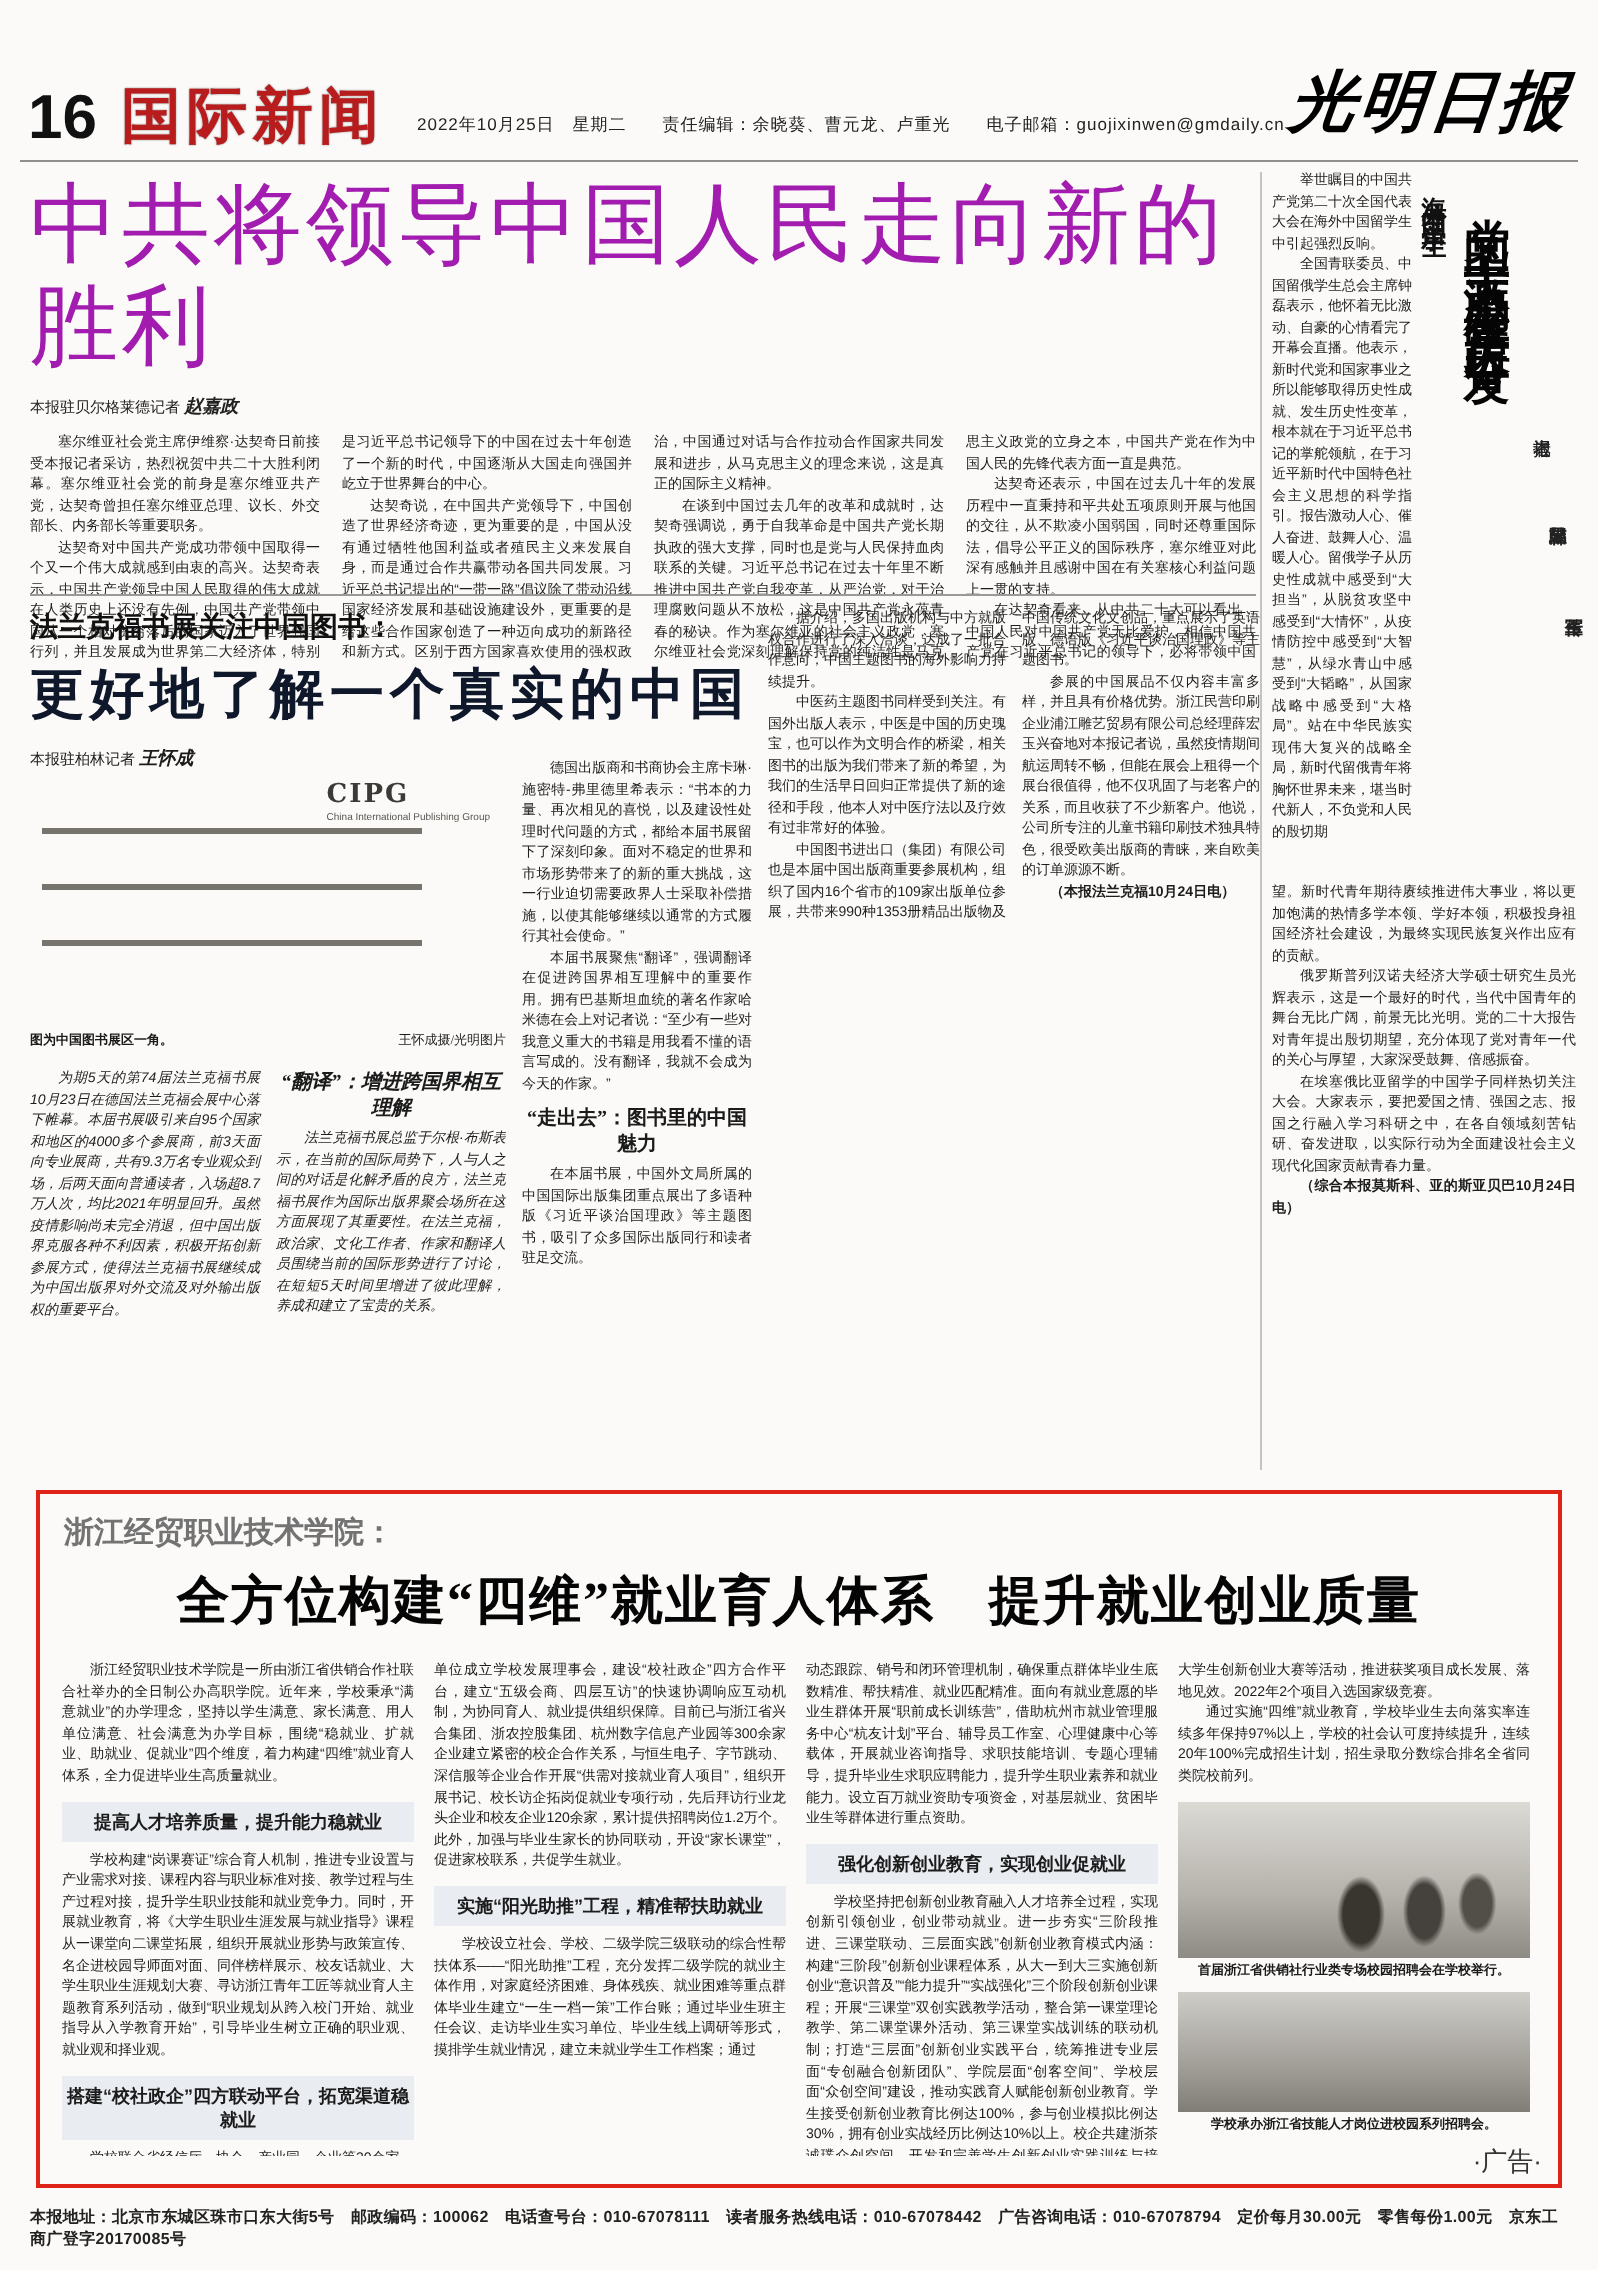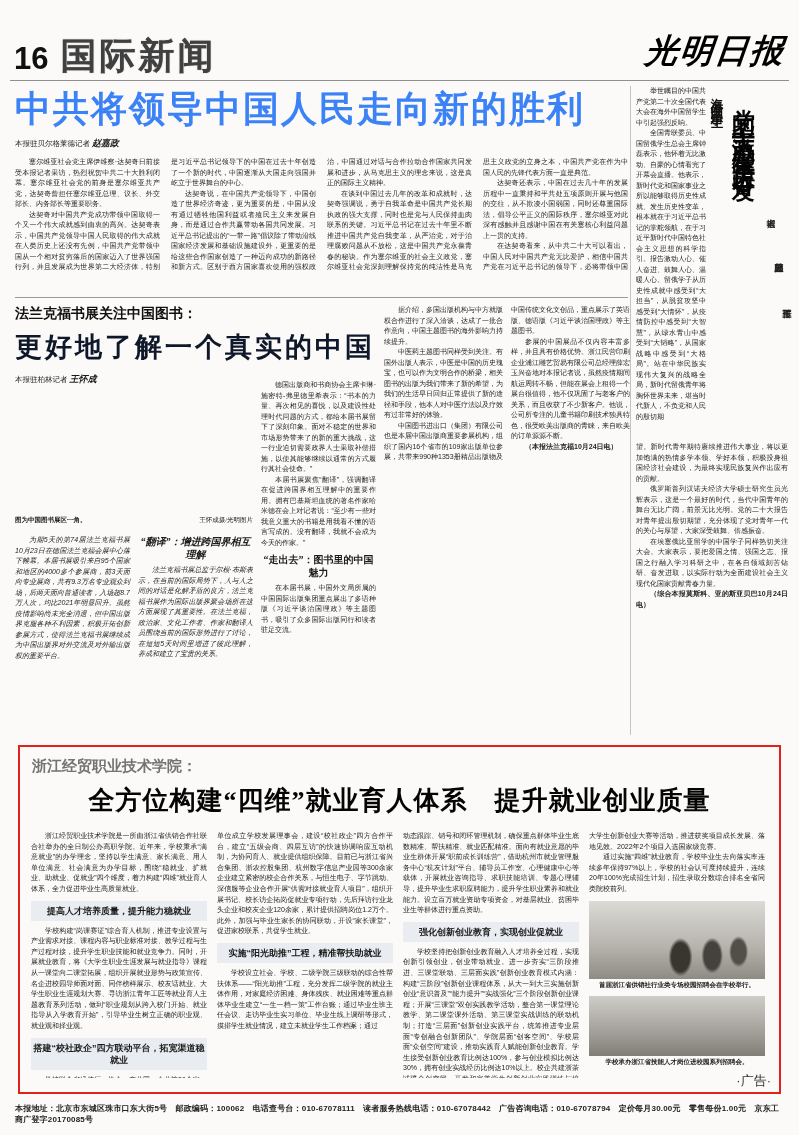--- a/index.html
+++ b/index.html
@@ -1,34 +1,34 @@
 <!DOCTYPE html>
 <html><head>
 <meta charset="utf-8">
 <style>
   html,body{margin:0;padding:0;background:#e8e6e2;}
   .page{position:relative;width:799px;height:1135px;margin:0 auto;background:#fbfaf8;
         font-family:"Liberation Sans","DejaVu Sans",sans-serif;color:#1b1b1b;overflow:hidden;}
   
   .masthead{position:absolute;left:14px;top:22px;right:14px;height:52px;display:flex;align-items:flex-end;}
   .pageno{font-size:31px;font-weight:bold;color:#111;line-height:1;}
-  .section-name{font-size:36px;font-weight:900;color:#404040;letter-spacing:3px;line-height:1;margin-left:12px;
+  .section-name{font-size:30px;font-weight:900;color:#b91c1c;letter-spacing:3px;line-height:1;margin-left:12px;
         font-family:"Liberation Sans",sans-serif;text-shadow:0 0 1px #777;}
   .dateline{font-size:8.5px;color:#222;margin-left:16px;padding-bottom:5px;letter-spacing:.5px;}
   .logo{margin-left:auto;font-family:"DejaVu Serif","Liberation Serif",serif;font-style:italic;
         font-weight:bold;font-size:33px;color:#000;letter-spacing:2px;transform:skewX(-6deg);}
   .header-rule{position:absolute;left:10px;right:10px;top:80px;border-top:1.5px solid #8f8f8f;}
   
   .bt p{margin:0;text-indent:2em;font-size:7px;line-height:10.5px;text-align:justify;color:#1d1d1d;}
   .credit{font-weight:bold;text-align:right;font-size:7px;line-height:11px;margin-top:2px;}
   .subhead{font-weight:bold;font-size:10px;line-height:13px;text-align:center;margin:5px 0 4px;
         font-family:"Liberation Serif",serif;text-indent:0 !important;}
   
   .top-article{position:absolute;left:15px;top:88px;width:613px;}
-  .main-headline{font-size:36px;font-weight:700;letter-spacing:2px;line-height:1.15;margin:0;color:#3b82f6;}
+  .main-headline{font-size:44px;font-weight:400;letter-spacing:2px;line-height:1.15;margin:0;color:#a21caf;}
   .headline-sub{font-size:16px;font-weight:bold;margin:8px 0 0 4px;color:#111;}
   .top-byline{font-size:7.5px;margin-top:8px;color:#222;}
   .top-byline b{font-family:"Liberation Serif",serif;font-style:italic;font-size:9px;}
   .top-body{margin-top:7px;height:124px;column-count:4;column-gap:11px;overflow:hidden;}
   
   .h-rule-book{position:absolute;left:15px;top:297px;width:613px;border-top:1px solid #999;}
   .v-rule{position:absolute;left:630px;top:86px;height:649px;border-left:1px solid #c3c3c3;}
   
   .book{position:absolute;left:15px;top:303px;width:615px;height:432px;}
   .book-head{position:absolute;left:0;top:0;width:375px;}
@@ -92,20 +92,21 @@
   .footer{position:absolute;left:15px;right:15px;top:1103px;font-size:8px;font-weight:bold;color:#222;letter-spacing:.2px;}
 </style>
 </head>
 <body>
 
 <div class="page">
 
   <div class="masthead">
     <div class="pageno">16</div>
     <div class="section-name">国际新闻</div>
+    <div class="dateline">2022年10月25日　星期二　　责任编辑：余晓葵、曹元龙、卢重光　　电子邮箱：guojixinwen@gmdaily.cn</div>
     <div class="logo">光明日报</div>
   </div>
   <div class="header-rule"></div>
 
   <section class="top-article">
     <h1 class="main-headline">中共将领导中国人民走向新的胜利</h1>
     <div class="top-byline">
       <span>本报驻贝尔格莱德记者</span>
       <b>赵嘉政</b>
     </div>
@@ -145,20 +146,27 @@
 
   <section class="book">
     <div class="book-head">
       <div class="book-kicker">法兰克福书展关注中国图书：</div>
       <h2 class="book-title">更好地了解一个真实的中国</h2>
       <div class="book-byline">
         <span>本报驻柏林记者</span>
         <b>王怀成</b>
       </div>
     </div>
+    <div class="book-photo">
+      <div class="shelf"></div>
+      <div class="photo-sign">
+        <span class="s1">CIPG</span>
+        <span class="s2">China International Publishing Group</span>
+      </div>
+    </div>
     <div class="book-caption">
       <span class="cap">图为中国图书展区一角。</span>
       <span>王怀成摄/光明图片</span>
     </div>
     <div class="book-textL bt">
       <p>为期5天的第74届法兰克福书展10月23日在德国法兰克福会展中心落下帷幕。本届书展吸引来自95个国家和地区的4000多个参展商，前3天面向专业展商，共有9.3万名专业观众到场，后两天面向普通读者，入场超8.7万人次，均比2021年明显回升。虽然疫情影响尚未完全消退，但中国出版界克服各种不利因素，积极开拓创新参展方式，使得法兰克福书展继续成为中国出版界对外交流及对外输出版权的重要平台。</p>
       <div class="subhead">“翻译”：增进跨国界相互理解</div>
       <p>法兰克福书展总监于尔根·布斯表示，在当前的国际局势下，人与人之间的对话是化解矛盾的良方，法兰克福书展作为国际出版界聚会场所在这方面展现了其重要性。在法兰克福，政治家、文化工作者、作家和翻译人员围绕当前的国际形势进行了讨论，在短短5天时间里增进了彼此理解，养成和建立了宝贵的关系。</p>
     </div>
     <div class="book-textM bt">

